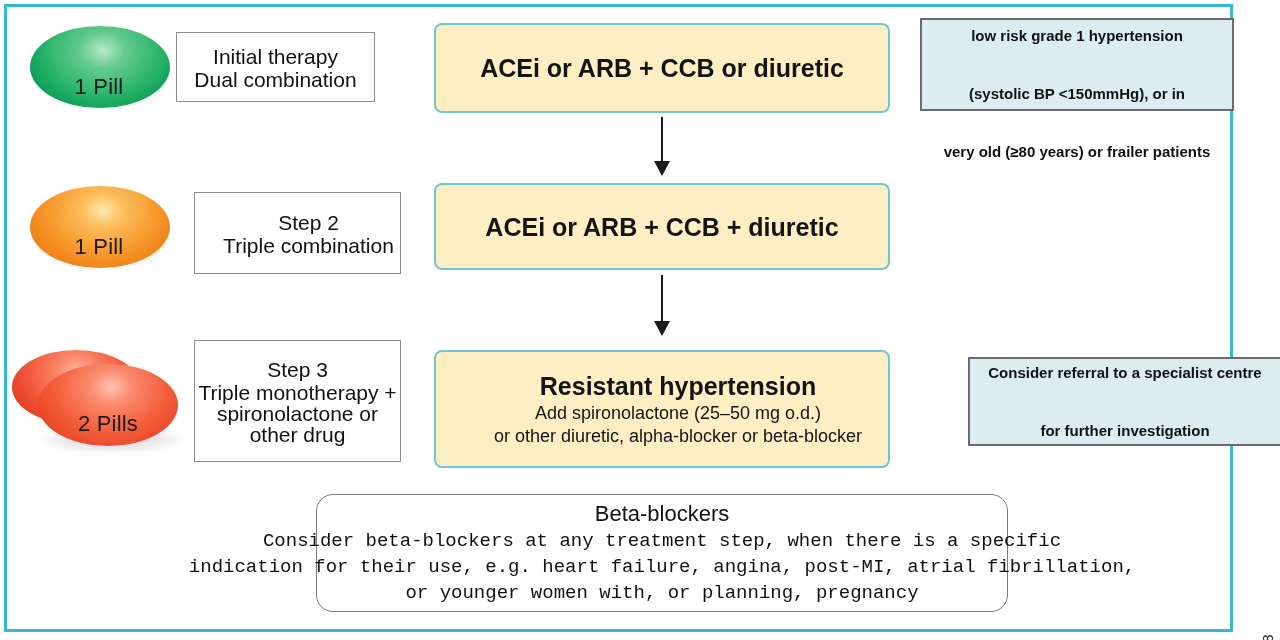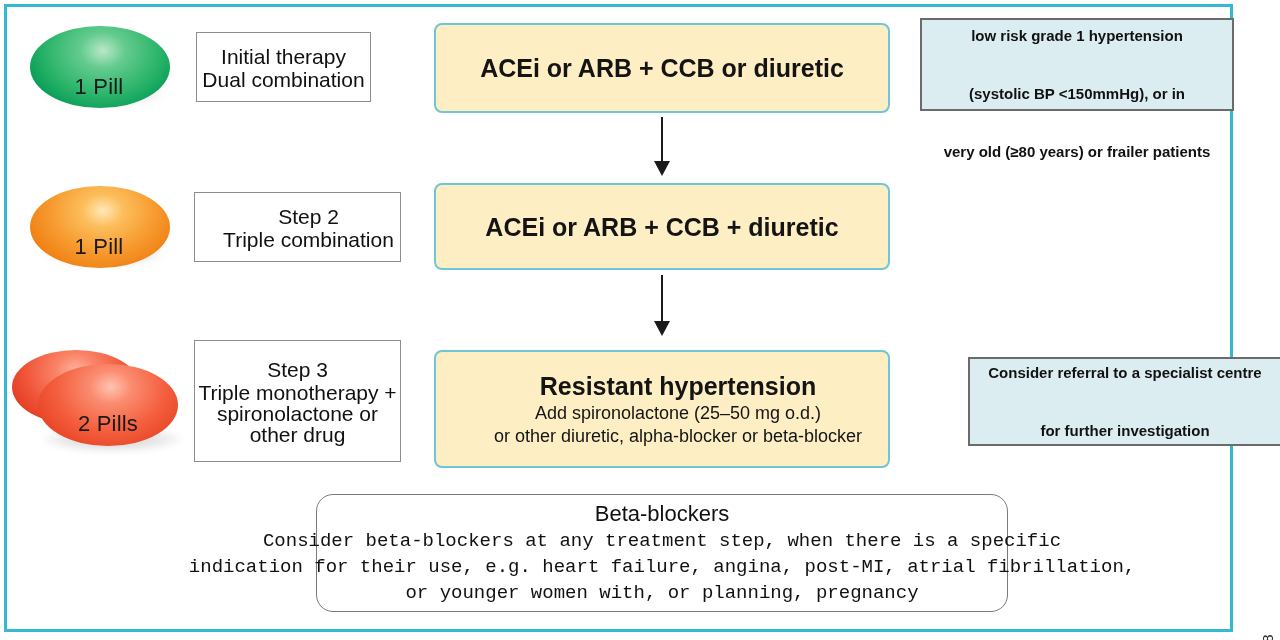--- a/index.html
+++ b/index.html
@@ -224,21 +224,21 @@
 
 <div id="canvas">
   <div id="frame"></div>
 
   <div class="pill-wrap" style="left:14px; top:18px;">
     <div class="pill-shadow" style="left:30px; top:62px; width:120px; height:26px;"></div>
     <div class="pill pill-green"></div>
     <div class="pill-label" style="left:0; top:56px;">1 Pill</div>
   </div>
 
-  <div class="step-box" style="left:196px; top:32px; width:175px; height:70px;">
+  <div class="step-box" style="left:176px; top:32px; width:199px; height:70px;">
     <div class="step-title">Initial therapy</div>
     <div class="step-sub">Dual combination</div>
   </div>
 
   <div class="tx-box" style="left:434px; top:23px; width:456px; height:90px;">
     <div class="tx-main">ACEi or ARB + CCB or diuretic</div>
   </div>
 
   <div class="note-box" style="left:920px; top:18px; width:314px; height:93px;">
     <div class="note-line">Consider monotherapy in</div>
@@ -251,21 +251,21 @@
     <div class="shaft" style="height:46px;"></div>
     <div class="head" style="top:44px;"></div>
   </div>
 
   <div class="pill-wrap" style="left:14px; top:178px;">
     <div class="pill-shadow" style="left:30px; top:62px; width:120px; height:26px;"></div>
     <div class="pill pill-orange"></div>
     <div class="pill-label" style="left:0; top:56px;">1 Pill</div>
   </div>
 
-  <div class="step-box" style="left:194px; top:192px; width:207px; height:70px;padding-left:22px;">
+  <div class="step-box" style="left:194px; top:192px; width:207px; height:82px;padding-left:22px;">
     <div class="step-title">Step 2</div>
     <div class="step-sub">Triple combination</div>
   </div>
 
   <div class="tx-box" style="left:434px; top:183px; width:456px; height:87px;">
     <div class="tx-main">ACEi or ARB + CCB + diuretic</div>
   </div>
 
   <div class="arrow" style="left:650px; top:275px; height:62px;">
     <div class="shaft" style="height:48px;"></div>

